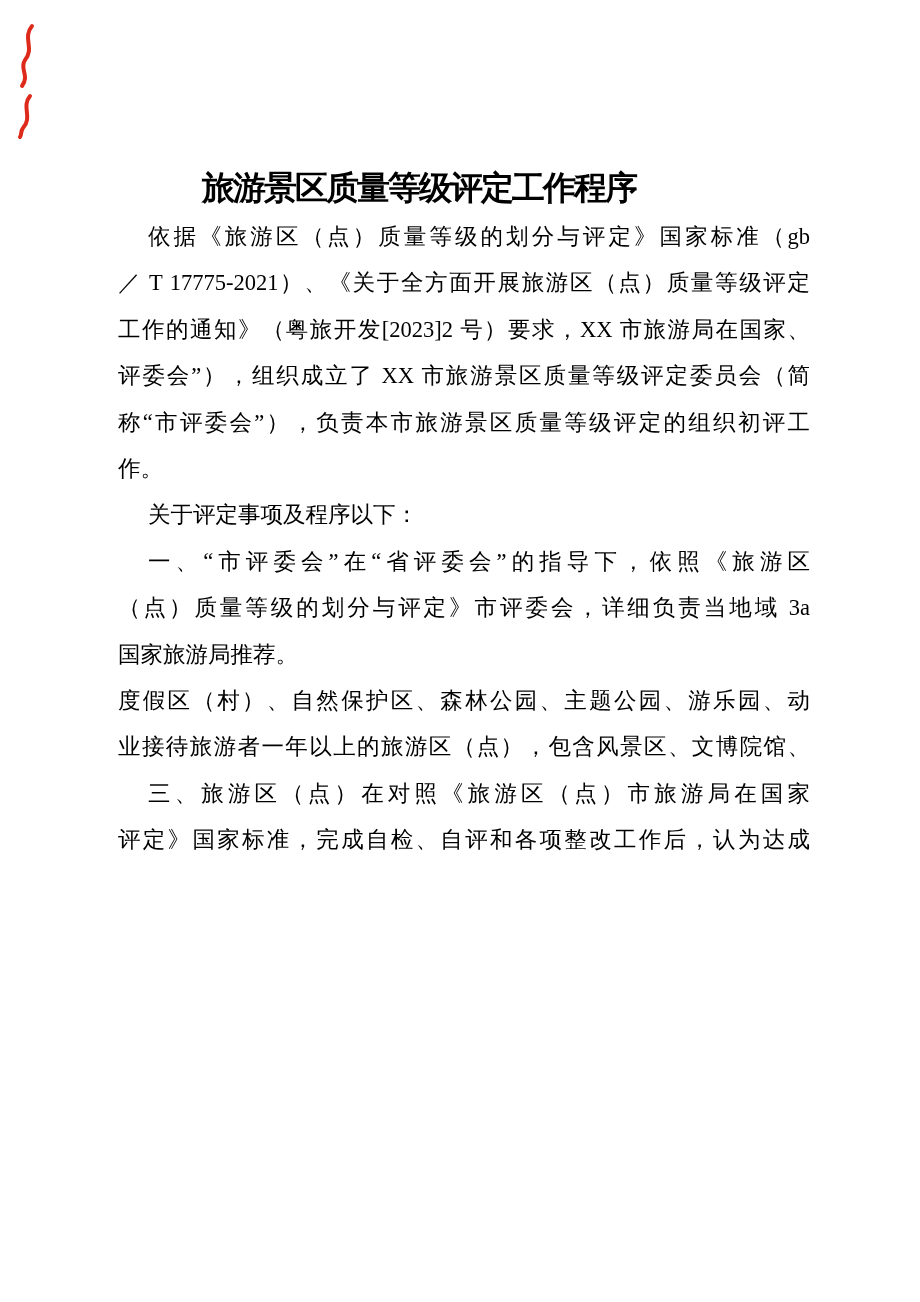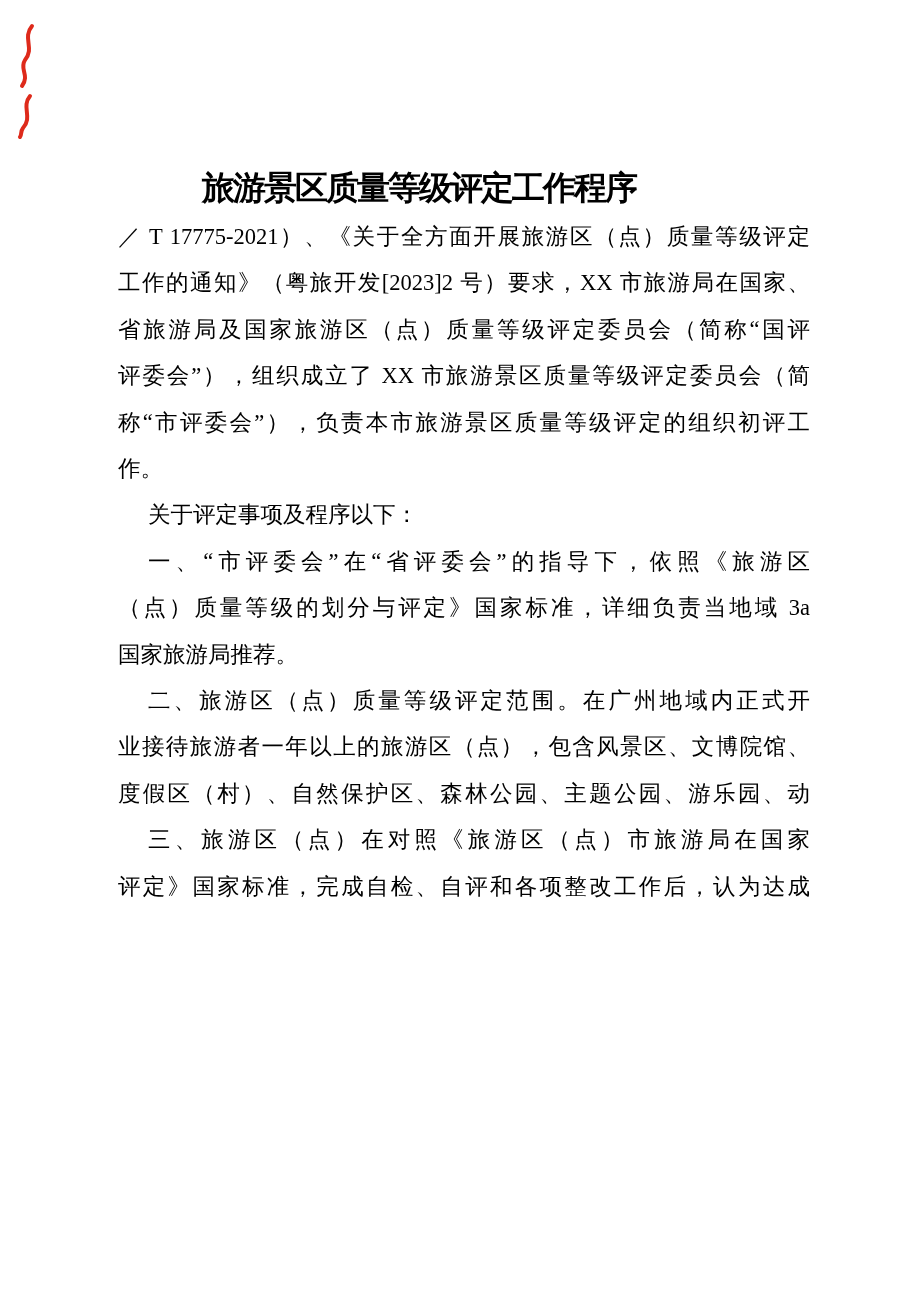--- a/index.html
+++ b/index.html
@@ -58,31 +58,30 @@
 <div class="page">
 
   <svg class="red-marks" viewBox="0 0 40 118" xmlns="http://www.w3.org/2000/svg">
     <path d="M24 4 C14 16, 27 26, 17 38 C11 47, 22 53, 14 64" fill="none" stroke="#de2a1b" stroke-width="4" stroke-linecap="round"></path>
     <path d="M22 74 C13 85, 25 95, 15 106 C12 110, 14 113, 12 115" fill="none" stroke="#de2a1b" stroke-width="4" stroke-linecap="round"></path>
   </svg>
 
   <div class="doc">
     <div class="title">旅游景区质量等级评定工作程序</div>
     <div>
+        <div class="line indent j">依据《旅游区（点）质量等级的划分与评定》国家标准（gb</div>
         <div class="line j">／ T 17775-2021）、《关于全方面开展旅游区（点）质量等级评定</div>
         <div class="line j">工作的通知》（粤旅开发[2023]2 号）要求，XX 市旅游局在国家、</div>
-        <div class="line j">省旅游局及国家旅游区（点）质量等级评定委员会（简称“国评</div>
         <div class="line j">评委会”），组织成立了 XX 市旅游景区质量等级评定委员会（简</div>
         <div class="line j">称“市评委会”），负责本市旅游景区质量等级评定的组织初评工</div>
         <div class="line">作。</div>
         <div class="line indent">关于评定事项及程序以下：</div>
         <div class="line indent j">一、“市评委会”在“省评委会”的指导下，依照《旅游区</div>
-        <div class="line j">（点）质量等级的划分与评定》国家标准，详细负责当地域 3a</div>
+        <div class="line j">（点）质量等级的划分与评定》市评委会，详细负责当地域 3a</div>
         <div class="line">国家旅游局推荐。</div>
-        <div class="line indent j">二、旅游区（点）质量等级评定范围。在广州地域内正式开</div>
+        <div class="line j">度假区（村）、自然保护区、森林公园、主题公园、游乐园、动</div>
         <div class="line j">业接待旅游者一年以上的旅游区（点），包含风景区、文博院馆、</div>
-        <div class="line j">度假区（村）、自然保护区、森林公园、主题公园、游乐园、动</div>
         <div class="line indent j">三、旅游区（点）在对照《旅游区（点）市旅游局在国家</div>
         <div class="line j">评定》国家标准，完成自检、自评和各项整改工作后，认为达成</div>
       </div>
   </div>
 
 </div>
 
 </body></html>

